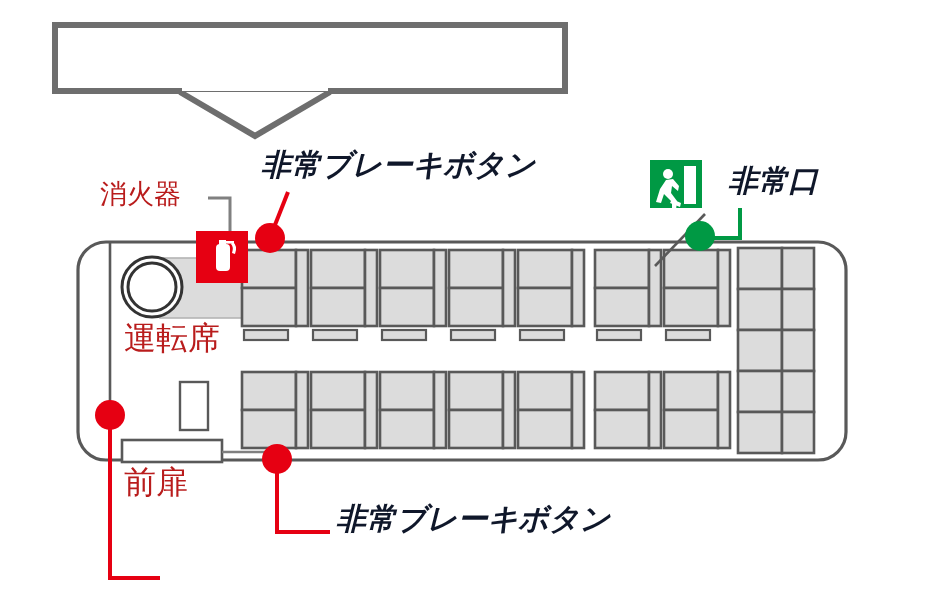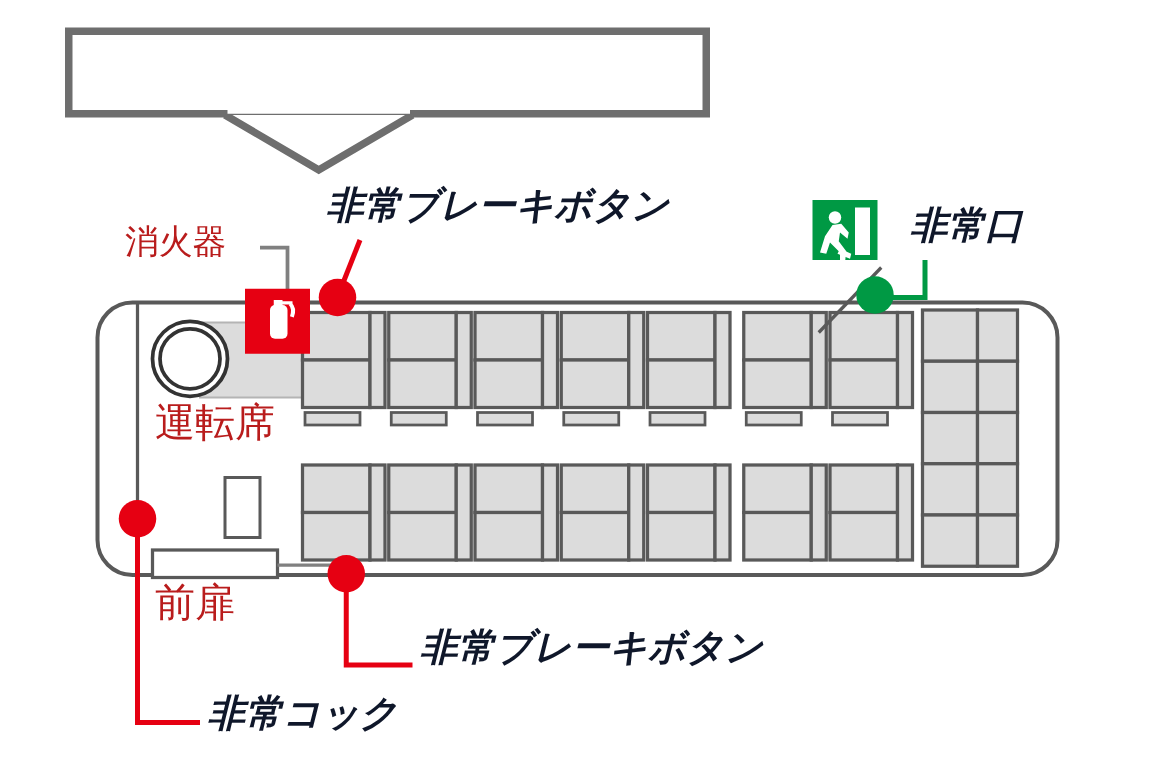--- a/index.html
+++ b/index.html
@@ -294,15 +294,14 @@
   <div id="label-exit" class="txt lbl-black">非常口</div>
 
   <div id="label-fireext" class="txt lbl-gray">消火器</div>
 
   <div id="label-driver" class="txt lbl-gray">運転席</div>
 
   <div id="label-frontdoor" class="txt lbl-gray">前扉</div>
 
   <div id="label-brake-bottom" class="txt lbl-black">非常ブレーキボタン</div>
 
-  <div id="label-cock" class="txt lbl-black">非常コック</div>
 
 </div>
 
 </body></html>

